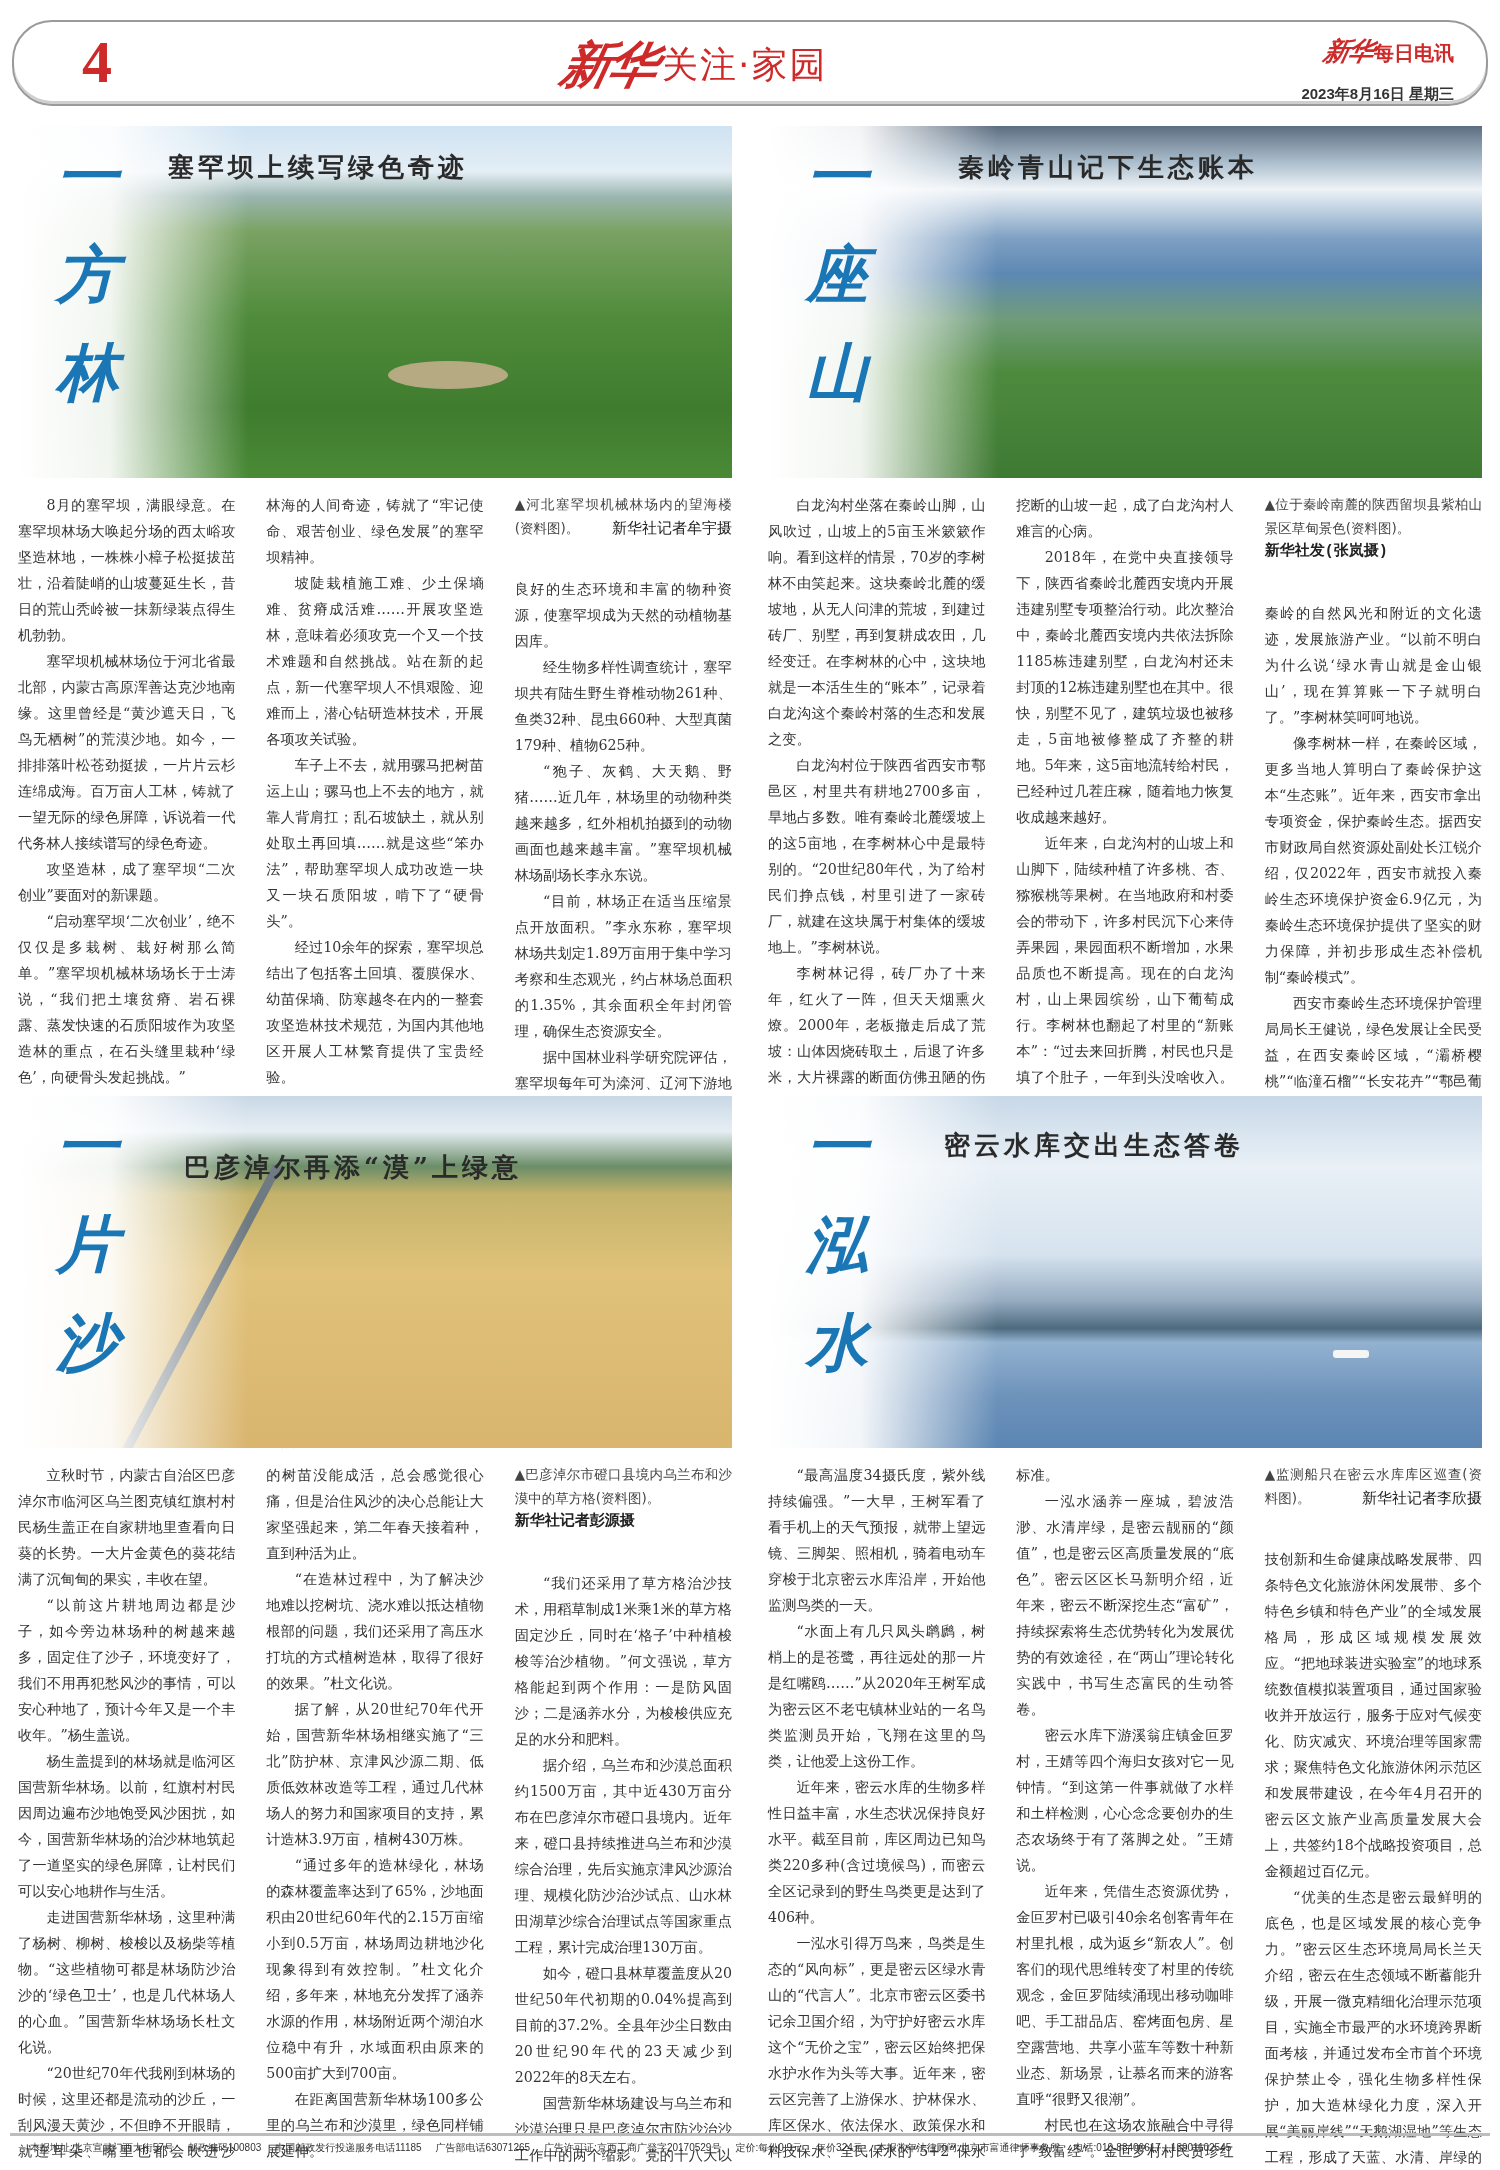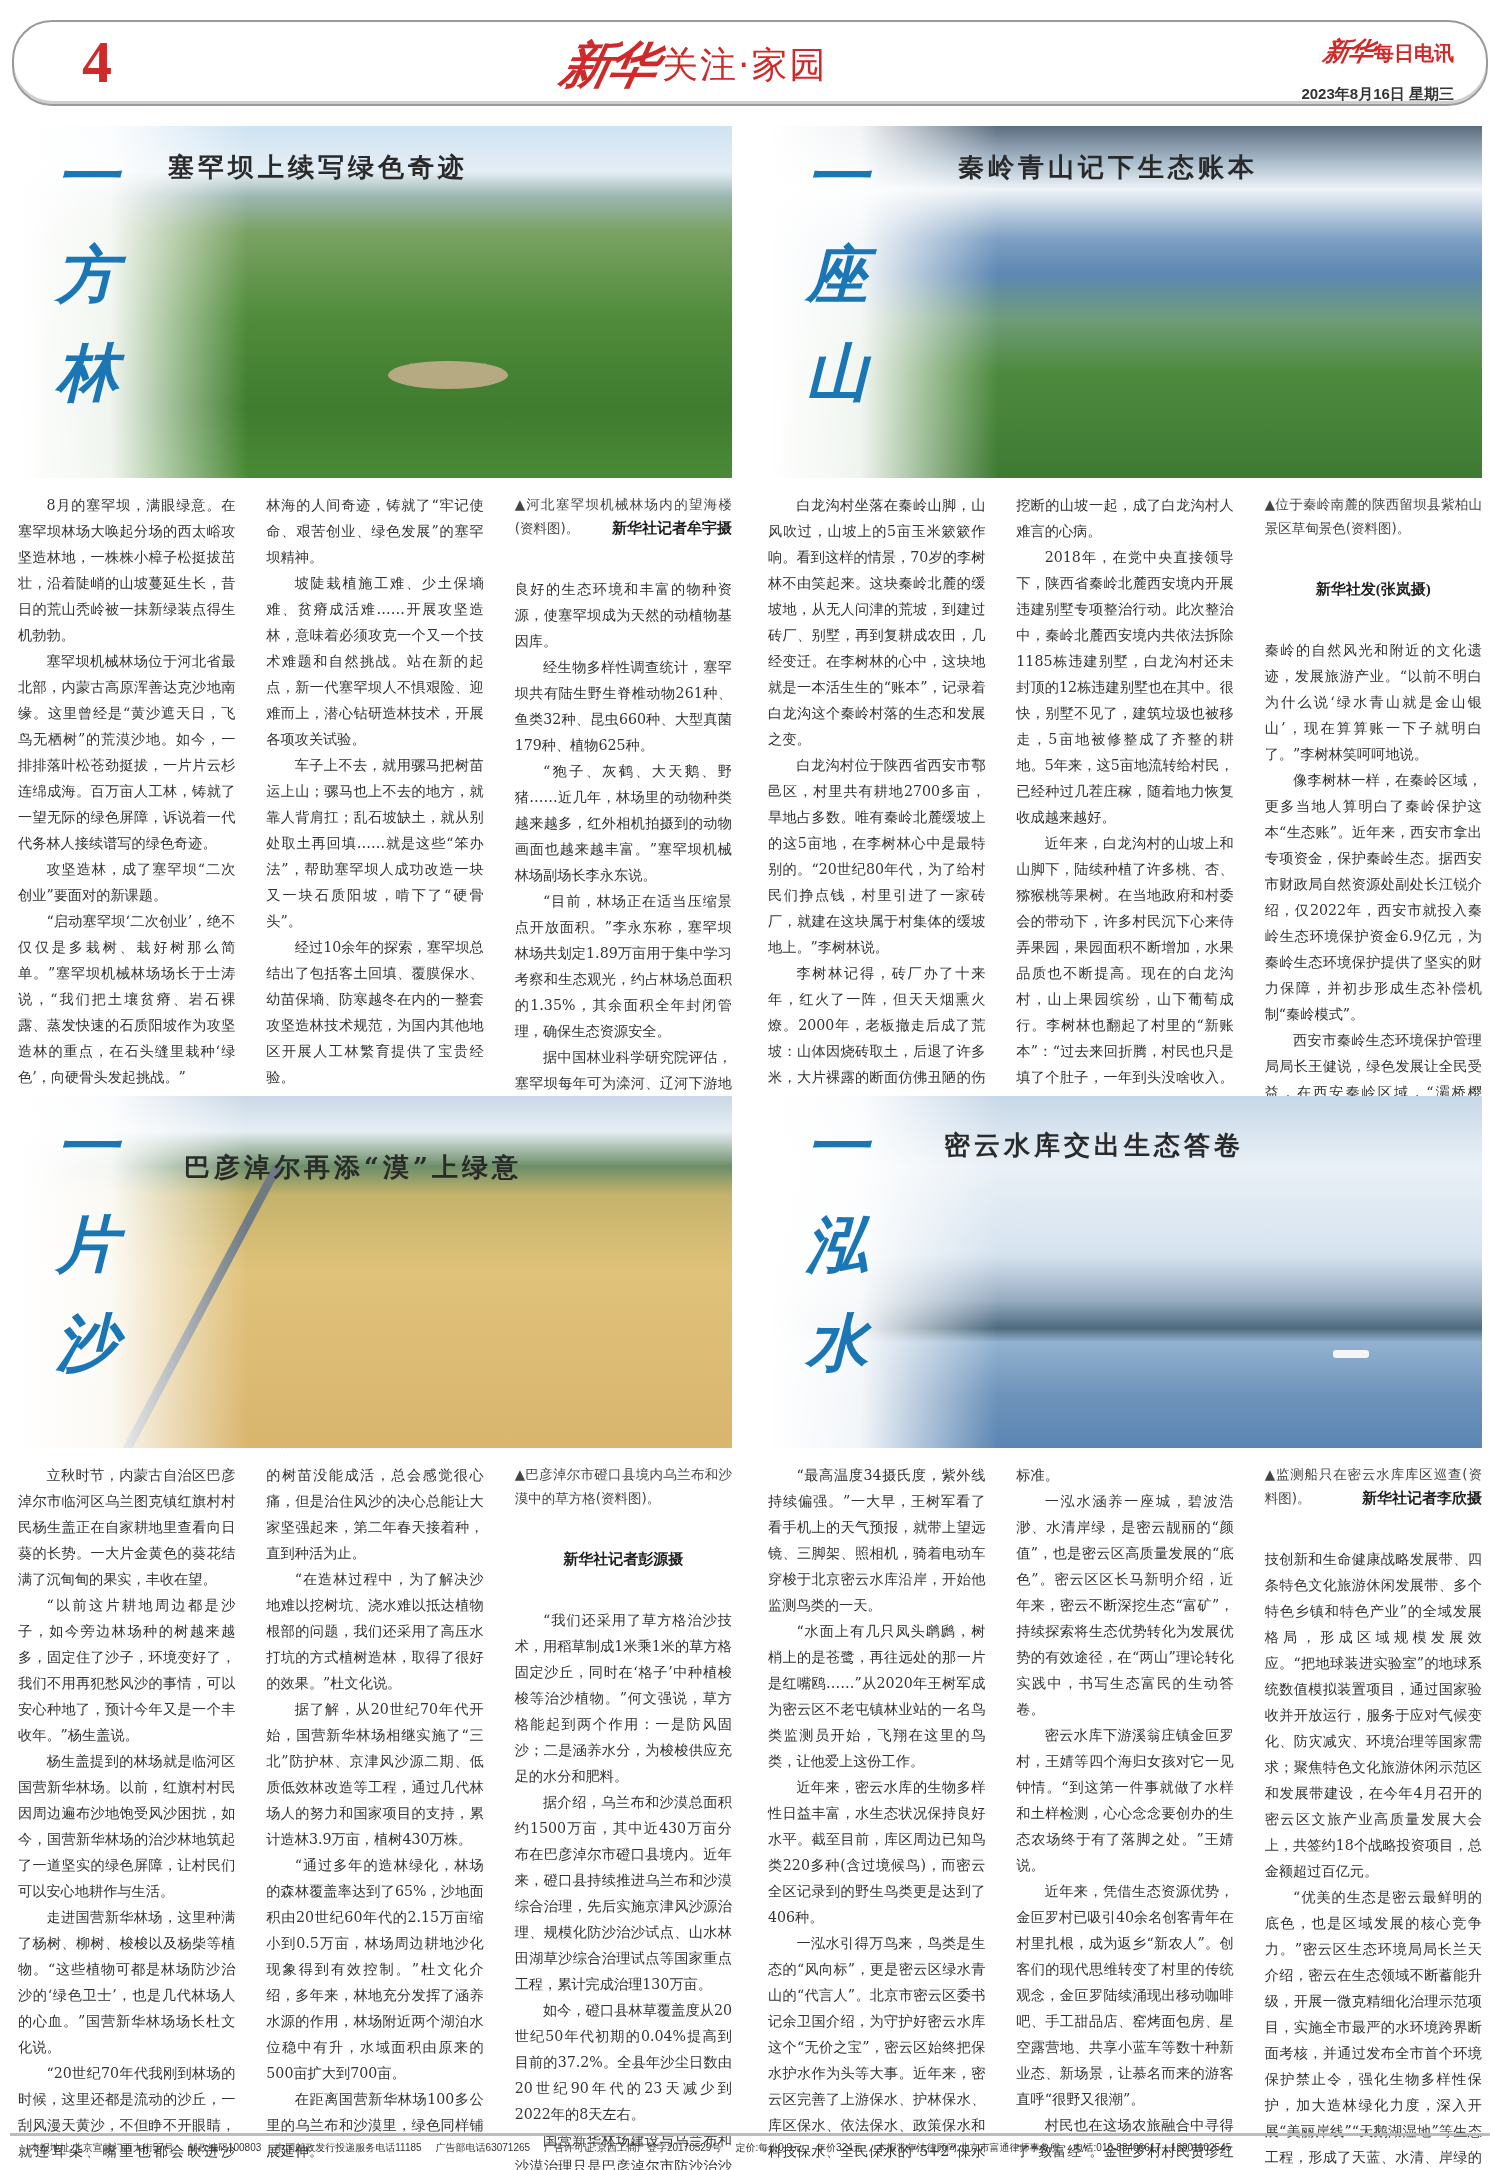--- a/index.html
+++ b/index.html
@@ -68,22 +68,22 @@
     transform: rotate(28deg); transform-origin: top center; }
   .lake { background:
       linear-gradient(180deg, #c7d8e8 0%, #e9f0f6 20%, #d6e3ef 45%, #98adc2 58%, #4d6a7e 66%, #93b2d0 70%, #6e93bb 85%, #5b86b3 100%); }
   .boat { position: absolute; left: 565px; top: 254px; width: 36px; height: 8px; background: #f5f5f5; border-radius: 3px; }
 
   .cols { display: flex; gap: 31px; margin-top: 14px; }
   .col { width: 222px; font-size: 14.2px; line-height: 26px; text-align: justify; color: #333; }
   .col p { text-indent: 2em; }
   .col p.cont { text-indent: 0; }
   .caption { font-size: 13.5px; line-height: 24px; color: #444; font-family: "DejaVu Sans", sans-serif; margin-bottom: 36px; }
-  .credit { font-family: "Liberation Sans", sans-serif; font-weight: bold; color: #222; font-size: 15px; float: right; }
-  .credit-line { text-align: center; font-family: Liberation Serif, serif; font-weight: bold; font-size: 15px; color: #222; margin-top: 37px; }
+  .credit { font-family: "Liberation Sans", sans-serif; font-weight: normal; color: #222; font-size: 15px; float: right; }
+  .credit-line { text-align: left; font-family: Liberation Mono, monospace; font-weight: bold; font-size: 15px; color: #222; }
   .reporter { text-align: right; font-weight: bold; font-size: 15px; font-family: "Liberation Sans", sans-serif; color: #222; margin-top: 6px; }
   .dateline { text-align: right; font-weight: bold; font-size: 15px; font-family: "Liberation Sans", sans-serif; color: #222; }
 
   .footer-rule { position: absolute; left: 10px; top: 2133px; width: 1480px; height: 3px; background: #bdbdbd; }
   .footer { position: absolute; left: 30px; top: 2141px; width: 1440px; font-family: "Liberation Sans", sans-serif;
     font-size: 10px; color: #333; display: flex; gap: 14px; white-space: nowrap; }
 </style>
 </head>
 <body>
 

